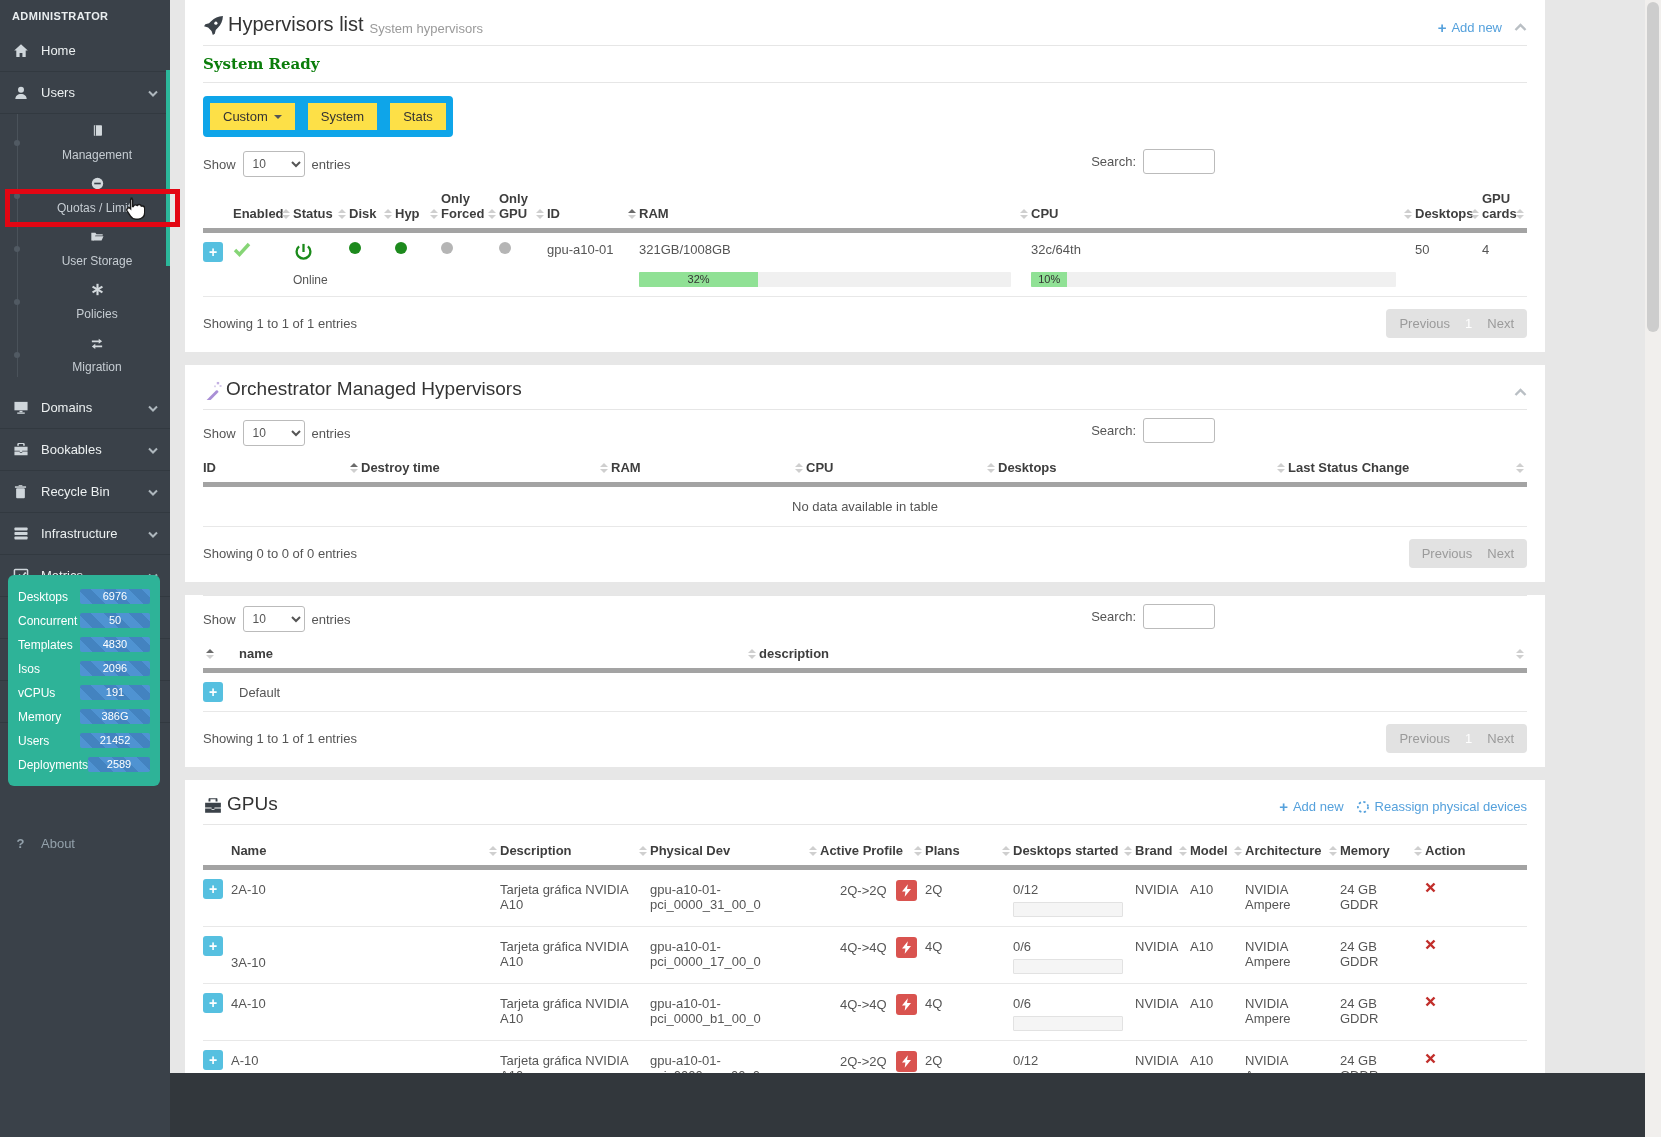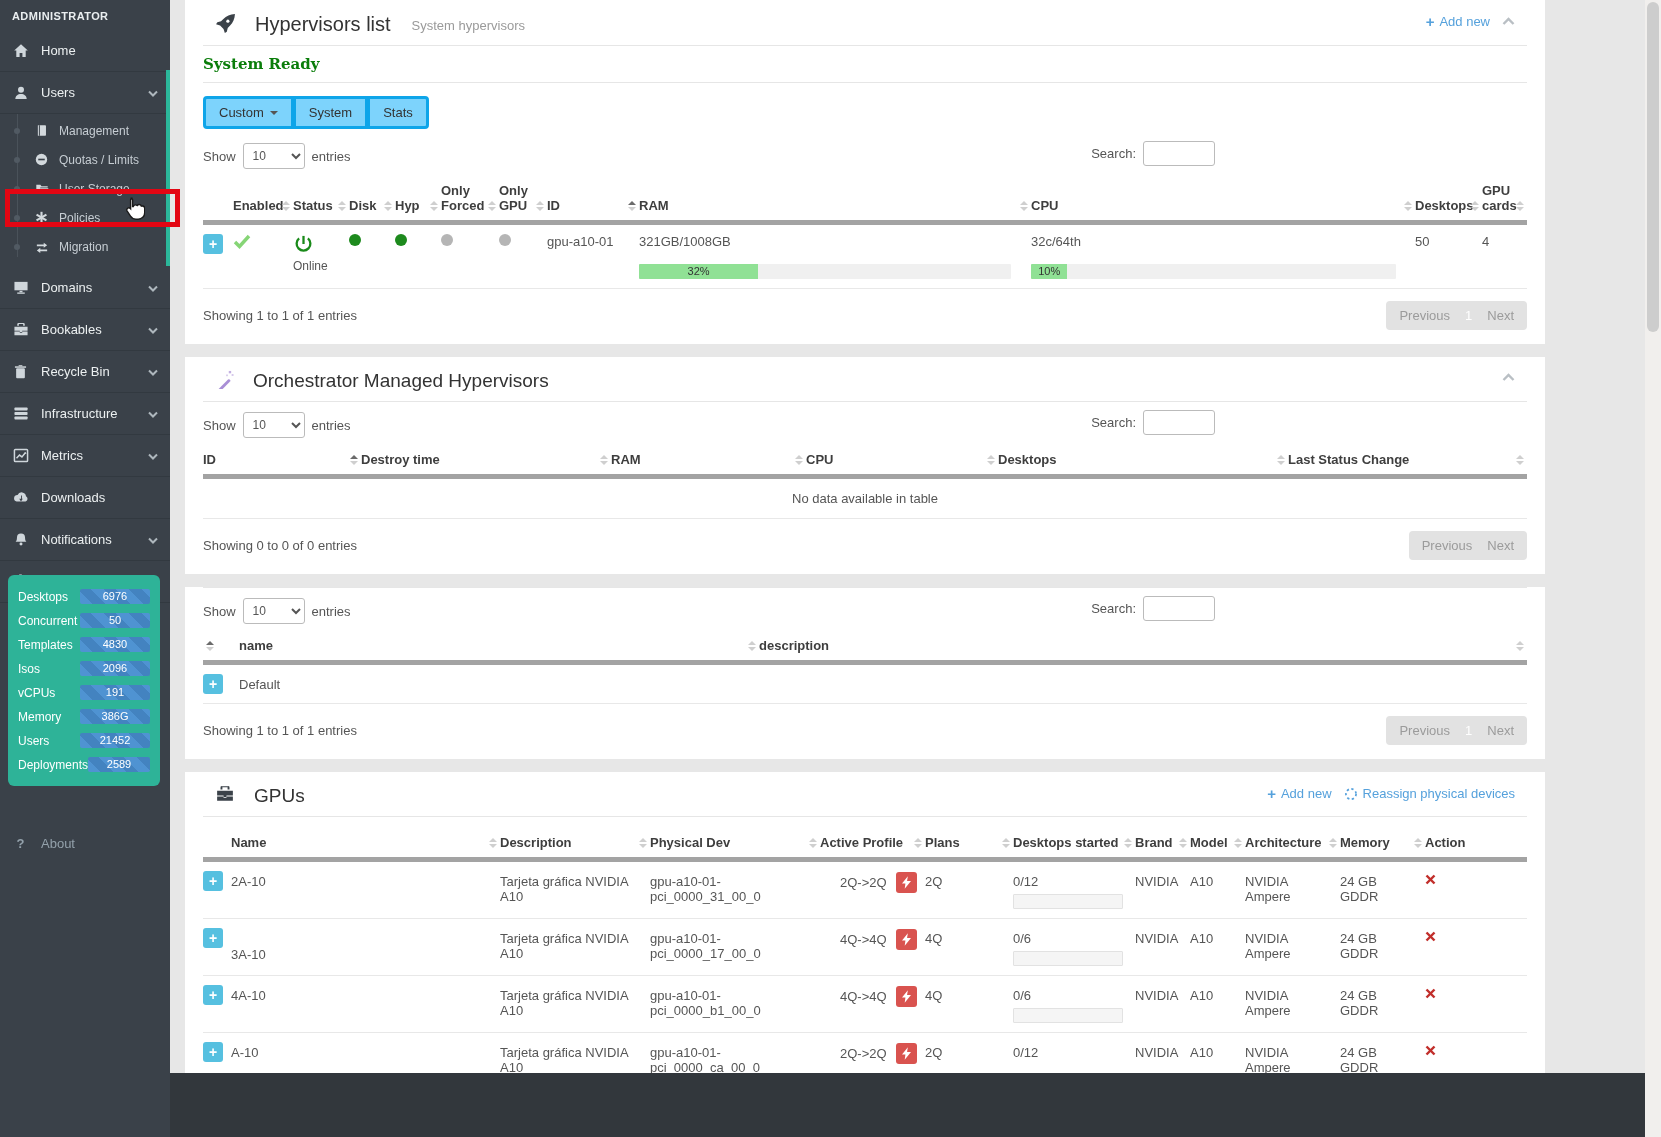--- a/index.html
+++ b/index.html
@@ -7,21 +7,21 @@
   body { font-family:"Liberation Sans", sans-serif; background:#32373c; position:relative; font-size:13px; color:#444; }
 
   
   .sidebar { position:absolute; left:0; top:0; width:170px; height:1137px; background:#3a4149; color:#ecf0f1; z-index:2; }
   .sb-header { font-size:11px; font-weight:bold; letter-spacing:.4px; color:#eaeef0; padding:10px 12px 8px; }
   .sb-item { display:flex; align-items:center; gap:12px; padding:12px 12px; font-size:13px; color:#ecf0f1; cursor:pointer; border-bottom:1px solid rgba(0,0,0,.12); position:relative; }
   .sb-item .ico { width:17px; height:17px; flex:0 0 17px; color:#cfd6db; display:flex; align-items:center; justify-content:center; }
   .sb-item .chev { margin-left:auto; color:#aeb7bd; }
   .sb-sub { position:relative; padding:2px 0 6px; }
   .sb-sub:before { content:""; position:absolute; left:17px; top:0; bottom:10px; width:1px; background:#4a525a; }
-  .sb-subitem { display:flex; align-items:center; gap:10px; padding:7px 10px 7px 34px; font-size:12px; color:#c6cdd3; cursor:pointer; position:relative; }
+  .sb-subitem { display:flex; align-items:center; gap:10px; padding:7px 10px 7px 34px; font-size:12px; color:#c6cdd3; cursor:pointer; position:relative;flex-direction:column; }
   .sb-subitem:before { content:""; position:absolute; left:14px; top:50%; margin-top:-3px; width:6px; height:6px; border-radius:50%; background:#515a63; }
   .sb-subitem .ico { width:15px; height:15px; color:#d3d9dd; display:flex; align-items:center; justify-content:center; }
   .active-strip { position:absolute; right:0; top:70px; width:4px; height:196px; background:#2bb79a; }
 
   .stats-panel { position:absolute; left:8px; top:575px; width:152px; background:#2eb398; border-radius:6px; padding:14px 10px; }
   .stat-row { display:flex; align-items:center; justify-content:space-between; margin-bottom:9px; }
   .stat-row:last-child { margin-bottom:0; }
   .stat-label { color:#fff; font-size:12px; }
   .stat-badge { width:70px; height:15px; border-radius:2px; color:#fff; font-size:11px; text-align:center; line-height:15px;
     background:repeating-linear-gradient(45deg,#4f93d2 0 9px,#4383c0 9px 18px); }
@@ -29,34 +29,34 @@
   .sb-about .qm { width:17px; text-align:center; font-weight:bold; color:#93a1ab; }
 
   
   .highlight-box { position:absolute; left:5px; top:189px; width:175px; height:38px; border:5px solid #e30613; z-index:40; pointer-events:none; }
   .cursor-svg { position:absolute; left:121px; top:196px; z-index:41; pointer-events:none; }
 
   
   .main { position:absolute; left:170px; top:0; width:1475px; height:1073px; background:#e7e7e7; overflow:hidden; }
   .panel { margin:0 0 13px 15px; width:1360px; background:#fff; }
   .rule { border-top:1px solid #e6e6e6; margin:0 18px; }
-  .panel-head { display:flex; align-items:flex-start; gap:19px; padding:13px 30px 9px; position:relative; }
+  .panel-head { display:flex; align-items:flex-end; gap:4px; padding:13px 18px 9px; position:relative; }
   .panel-title { font-size:20px; font-weight:400; color:#333; }
   .panel-title.sm { font-size:19px; }
   .panel-sub { font-size:13px; color:#9a9a9a; margin-left:2px; padding-top:5px; }
   .head-ico { color:#3b4249; display:flex; align-items:center; }
   .head-right { margin-left:auto; display:flex; align-items:center; gap:12px; }
   .link-blue { color:#55a1dc; font-size:13px; text-decoration:none; cursor:pointer; display:flex; align-items:center; gap:5px; }
   .link-blue .plus { font-weight:bold; font-size:15px; }
   .collapse-chev { color:#b9bfc4; cursor:pointer; }
 
   .status-line { padding:9px 18px; font-family:"DejaVu Serif", serif; font-weight:bold; color:#0a7d0a; font-size:15px; }
 
   .btn-group { display:flex; margin:13px 18px 4px; }
-  .btn { background:#7dd3fc; border:3px solid #0ea5e9; padding:6px 13px; font-size:13px; color:#333; cursor:pointer; margin-left:-1px; display:flex; align-items:center; gap:6px; }
+  .btn { background:#fde047; border:7px solid #0ea5e9; padding:6px 13px; font-size:13px; color:#333; cursor:pointer; margin-left:-1px; display:flex; align-items:center; gap:6px; }
   .btn:first-child { border-radius:4px 0 0 4px; margin-left:0; }
   .btn:last-child { border-radius:0 4px 4px 0; }
   .caret { width:0; height:0; border-left:4px solid transparent; border-right:4px solid transparent; border-top:4px solid #555; }
 
   .controls { position:relative; padding:10px 18px 4px; height:40px; }
   .show-group { display:flex; align-items:center; gap:7px; color:#555; font-size:13px; }
   .show-group select { width:62px; height:26px; border:1px solid #bbb; border-radius:3px; color:#555; font-size:12px; padding-left:5px; background:#fff; }
   .search-group { position:absolute; right:330px; top:8px; display:flex; align-items:center; gap:7px; color:#555; font-size:13px; }
   .search-group input { width:72px; height:25px; border:1px solid #bbb; border-radius:3px; padding:0 5px; font-size:12px; }
 
@@ -66,21 +66,21 @@
   .sort { position:absolute; right:3px; bottom:9px; display:flex; flex-direction:column; gap:2px; }
   .sort i { display:block; width:0; height:0; border-left:4px solid transparent; border-right:4px solid transparent; }
   .sort .up { border-bottom:4px solid #cfcfcf; }
   .sort .dn { border-top:4px solid #cfcfcf; }
   .sort.asc .up { border-bottom-color:#6b6b6b; }
 
   .expand-btn { width:20px; height:20px; border:none; border-radius:3px; background:#56c0e0; color:#fff; font-size:14px; font-weight:bold; line-height:20px; text-align:center; cursor:pointer; padding:0; }
   .dot { display:inline-block; width:12px; height:12px; border-radius:50%; }
   .dot.green { background:#1d8a1d; }
   .dot.gray { background:#b5b5b5; }
-  .online-label { display:block; font-size:12px; color:#555; margin-top:1px; }
+  .online-label { display:block; font-size:12px; color:#555; margin-top:7px; }
 
   .pbar { margin-top:15px; height:15px; background:#f0f0f0; border-radius:1px; overflow:hidden; position:relative; width:97%; }
   .pbar .fill { height:100%; background:#90e195; color:#333; font-size:11px; text-align:center; line-height:15px; }
 
   .table-footer { display:flex; align-items:center; justify-content:space-between; padding:12px 18px 14px; }
   .showing { color:#555; font-size:13px; }
   .pager { background:#e2e2e2; border-radius:4px; padding:7px 13px; display:flex; gap:15px; font-size:13px; color:#9b9b9b; }
   .pager .pg-cur { color:#fff; }
   .pager span { cursor:pointer; }
 

